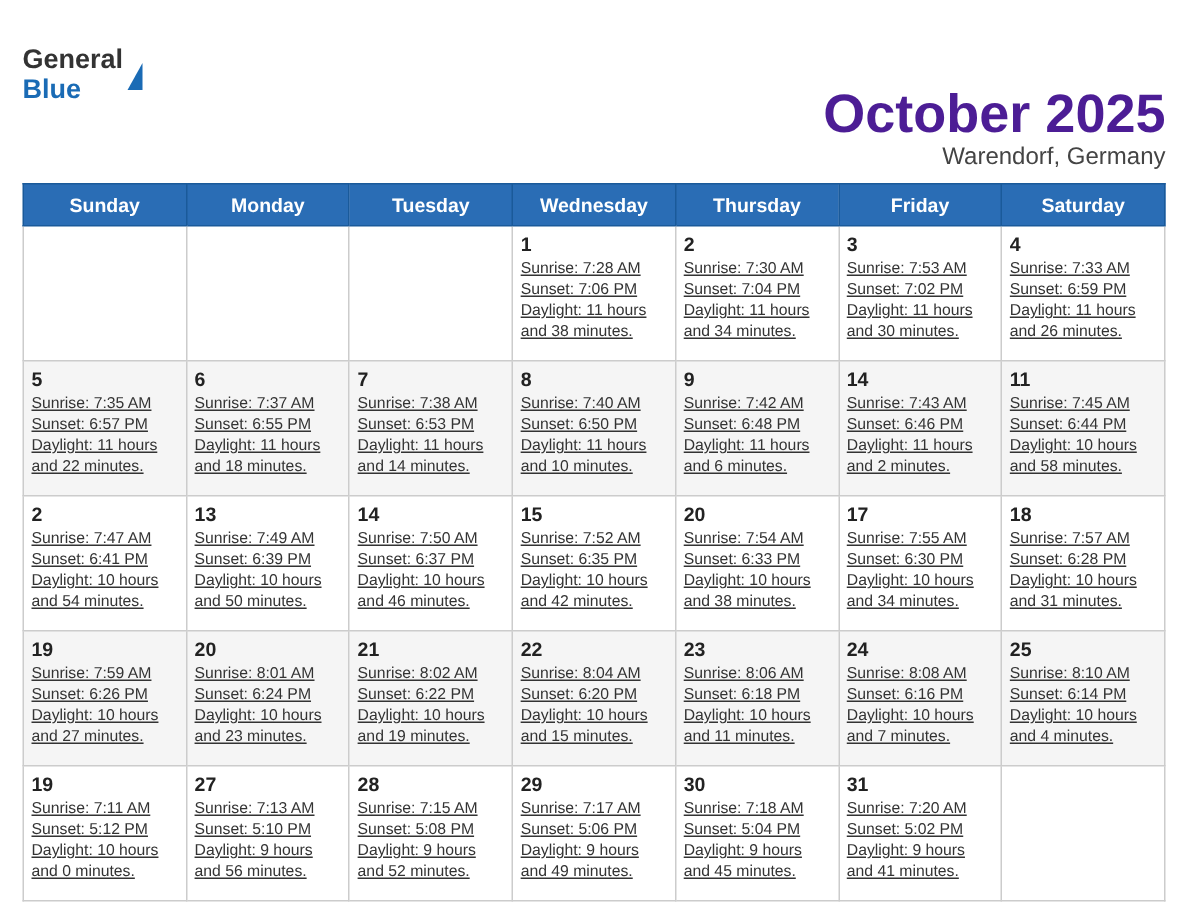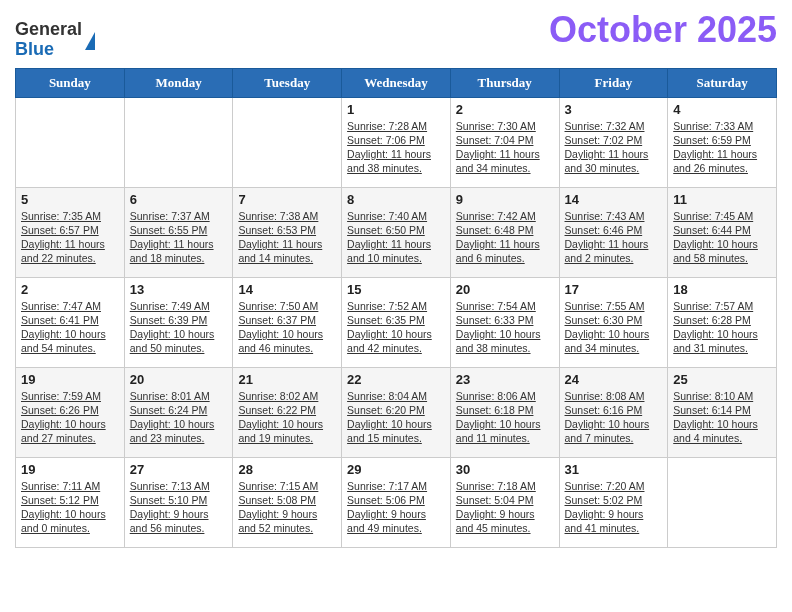--- a/index.html
+++ b/index.html
@@ -12,21 +12,21 @@
     }
     .header {
       display: flex;
       justify-content: space-between;
       align-items: flex-start;
       margin-bottom: 8px;
     }
     .logo {
       display: flex;
       align-items: center;
-      margin-top: 10px;
+      margin-top: 20px;
     }
     .logo-text {
       display: flex;
       flex-direction: column;
       line-height: 1.1;
     }
     .logo-general {
       font-size: 18px;
       font-weight: bold;
       color: #333;
@@ -43,41 +43,41 @@
       border-bottom: 18px solid #1a6bb5;
       margin-left: 3px;
       margin-top: 2px;
     }
     .title-block {
       text-align: right;
     }
     .month-title {
       font-size: 36px;
       font-weight: bold;
-      color: #8b5cf6;
+      color: #4c1d95;
       line-height: 1.1;
+      margin-top: 46px;
     }
     .location {
       font-size: 16px;
       color: #444;
     }
     .calendar {
       width: 100%;
       border-collapse: collapse;
       border: 1px solid #ccc;
     }
     .calendar th {
       background: #2a6db5;
       color: #fff;
       font-size: 13px;
       font-weight: bold;
       padding: 6px 4px;
       text-align: center;
       border: 1px solid #1a5a9a;
-      font-family: Liberation Serif, serif;
     }
     .calendar td {
       vertical-align: top;
       border: 1px solid #ccc;
       padding: 4px 5px;
       width: 14.28%;
       min-height: 90px;
       height: 90px;
       background: #fff;
     }
@@ -104,20 +104,21 @@
 <div class="header">
   <div class="logo">
     <div class="logo-text">
       <span class="logo-general">General</span>
       <span class="logo-blue">Blue</span>
     </div>
     <div class="logo-triangle"></div>
   </div>
   <div class="title-block">
     <div class="month-title">October 2025</div>
+    <div class="location">Warendorf, Germany</div>
   </div>
 </div>
 
 <table class="calendar">
   <thead>
     <tr>
       <th>Sunday</th>
       <th>Monday</th>
       <th>Tuesday</th>
       <th>Wednesday</th>
@@ -140,21 +141,21 @@
         </td>
         <td>
           <span class="day-num">2</span>
           <div class="day-info">Sunrise: 7:30 AM
 Sunset: 7:04 PM
 Daylight: 11 hours
 and 34 minutes.</div>
         </td>
         <td>
           <span class="day-num">3</span>
-          <div class="day-info">Sunrise: 7:32 AM
+          <div class="day-info">Sunrise: 7:53 AM
 Sunset: 7:02 PM
 Daylight: 11 hours
 and 30 minutes.</div>
         </td>
         <td>
           <span class="day-num">4</span>
           <div class="day-info">Sunrise: 7:33 AM
 Sunset: 6:59 PM
 Daylight: 11 hours
 and 26 minutes.</div>

